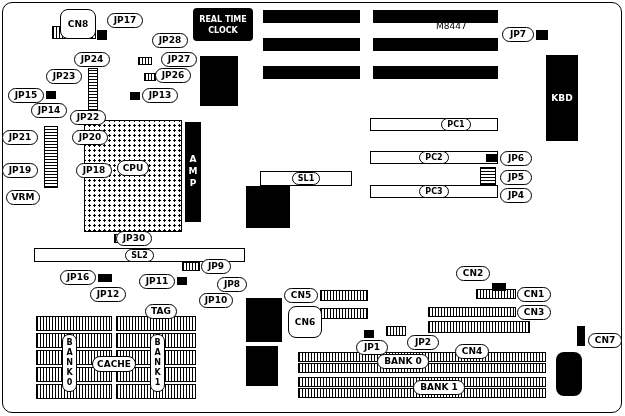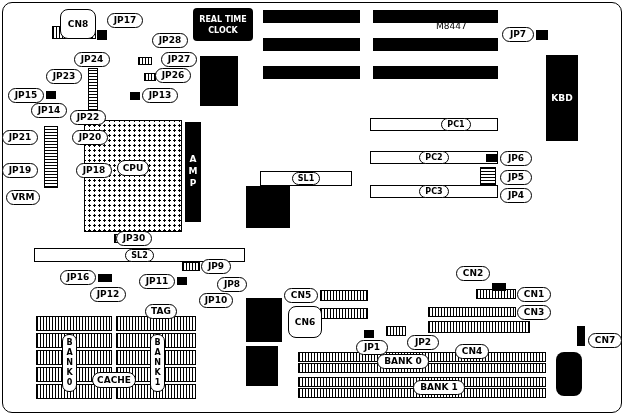--- a/index.html
+++ b/index.html
@@ -158,21 +158,21 @@
     <div class="callout" style="left: 6px; top: 190px; width: 34px; height: 15px;">VRM</div>
     <div class="callout" style="left: 117px; top: 160px; width: 32px; height: 16px;">CPU</div>
     <div class="callout" style="left: 76px; top: 231px; width: 36px; height: 15px; margin-left: 40px;">JP30</div>
     <div class="callout" style="left: 60px; top: 270px; width: 36px; height: 15px;">JP16</div>
     <div class="callout" style="left: 90px; top: 287px; width: 36px; height: 15px;">JP12</div>
     <div class="callout" style="left: 139px; top: 274px; width: 36px; height: 15px;">JP11</div>
     <div class="callout" style="left: 201px; top: 259px; width: 30px; height: 15px;">JP9</div>
     <div class="callout" style="left: 217px; top: 277px; width: 30px; height: 15px;">JP8</div>
     <div class="callout" style="left: 199px; top: 293px; width: 34px; height: 15px;">JP10</div>
     <div class="callout" style="left: 145px; top: 304px; width: 32px; height: 15px;">TAG</div>
-    <div class="callout" style="left: 92px; top: 356px; width: 44px; height: 16px; margin-top: 16px;">CACHE</div>
+    <div class="callout" style="left: 92px; top: 356px; width: 44px; height: 16px;">CACHE</div>
     <div class="callout" style="left: 284px; top: 288px; width: 34px; height: 15px;">CN5</div>
     <div class="callout" style="left: 288px; top: 306px; width: 34px; height: 32px;">CN6</div>
     <div class="callout" style="left: 456px; top: 266px; width: 34px; height: 15px;">CN2</div>
     <div class="callout" style="left: 517px; top: 287px; width: 34px; height: 15px;">CN1</div>
     <div class="callout" style="left: 517px; top: 305px; width: 34px; height: 15px;">CN3</div>
     <div class="callout" style="left: 356px; top: 340px; width: 32px; height: 15px;">JP1</div>
     <div class="callout" style="left: 407px; top: 335px; width: 32px; height: 15px;">JP2</div>
     <div class="callout" style="left: 455px; top: 344px; width: 34px; height: 15px;">CN4</div>
     <div class="callout" style="left: 588px; top: 333px; width: 34px; height: 15px;">CN7</div>
     <div class="callout" style="left: 502px; top: 27px; width: 32px; height: 15px;">JP7</div>

